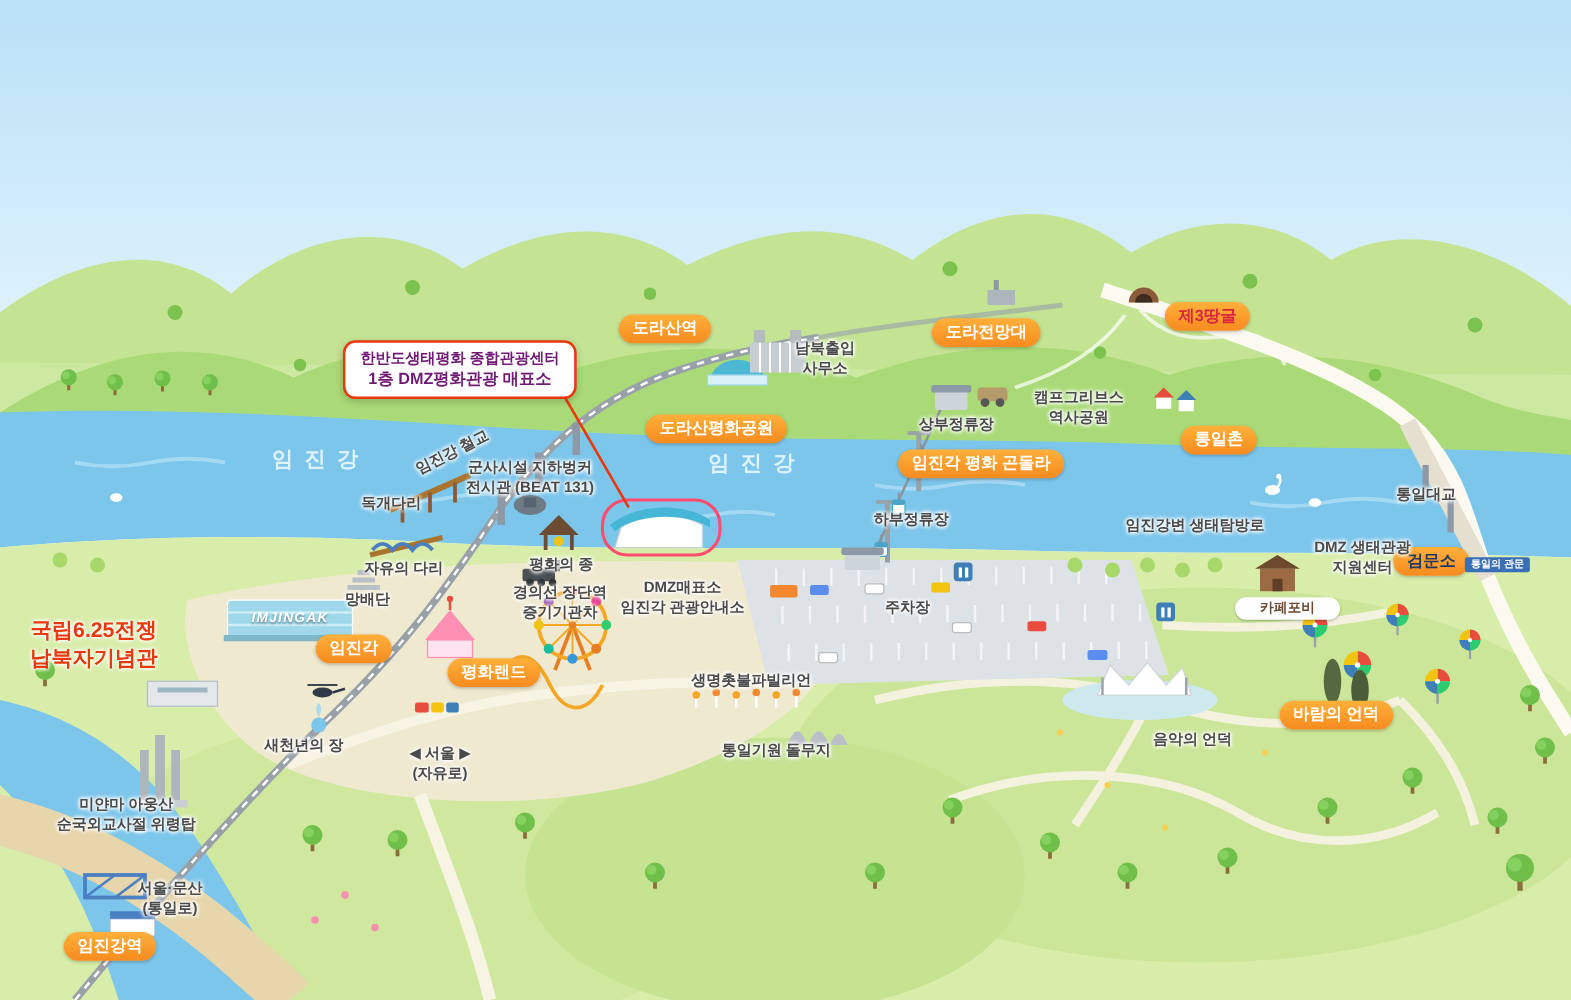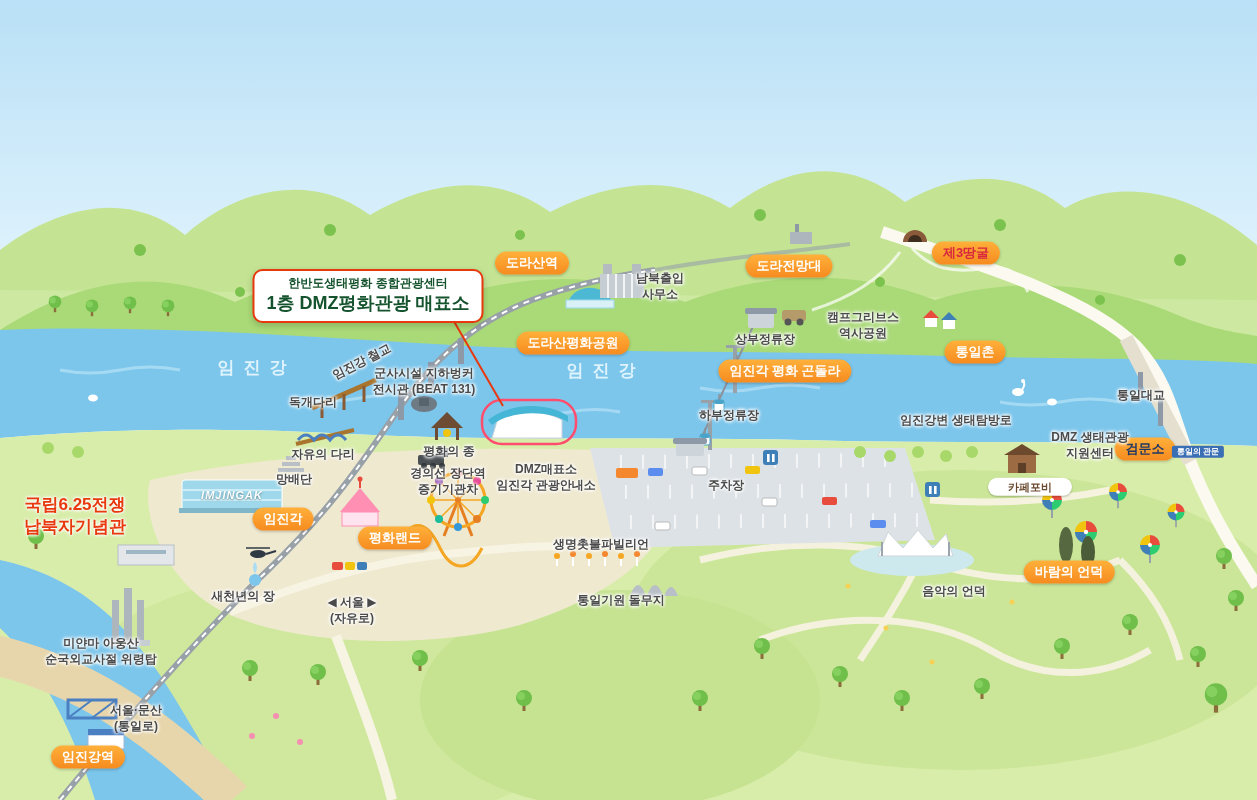--- a/index.html
+++ b/index.html
@@ -41,24 +41,24 @@
     background:#3b6fb5;color:#fff;font-size:8px;font-weight:bold;
     padding:1px 5px;border-radius:2px;white-space:nowrap;
   }
   .white{
     color:#fff;font-size:11px;font-weight:bold;font-style:italic;letter-spacing:1px;
     text-shadow:0 1px 2px rgba(0,0,0,.4);
   }
   .callout{
     z-index:6;background:#fff;border:2px solid #e8380d;border-radius:10px;
     padding:5px 12px 6px;box-shadow:0 2px 6px rgba(0,0,0,.18);
-    color:#14532d;font-weight:bold;white-space:nowrap;
+    color:#701a75;font-weight:bold;white-space:nowrap;
   }
   .callout .c1{display:block;font-size:12px;}
-  .callout .c2{display:block;font-size:18px;}
+  .callout .c2{display:block;font-size:13px;}
 </style>
 </head>
 <body>
 
 <div class="stage">
 
 <svg id="base" width="1257" height="800" viewBox="0 0 1257 800" xmlns="http://www.w3.org/2000/svg">
   <defs>
     <linearGradient id="sky" x1="0" y1="0" x2="0" y2="1">
       <stop offset="0" stop-color="#b9e0f6"></stop>

